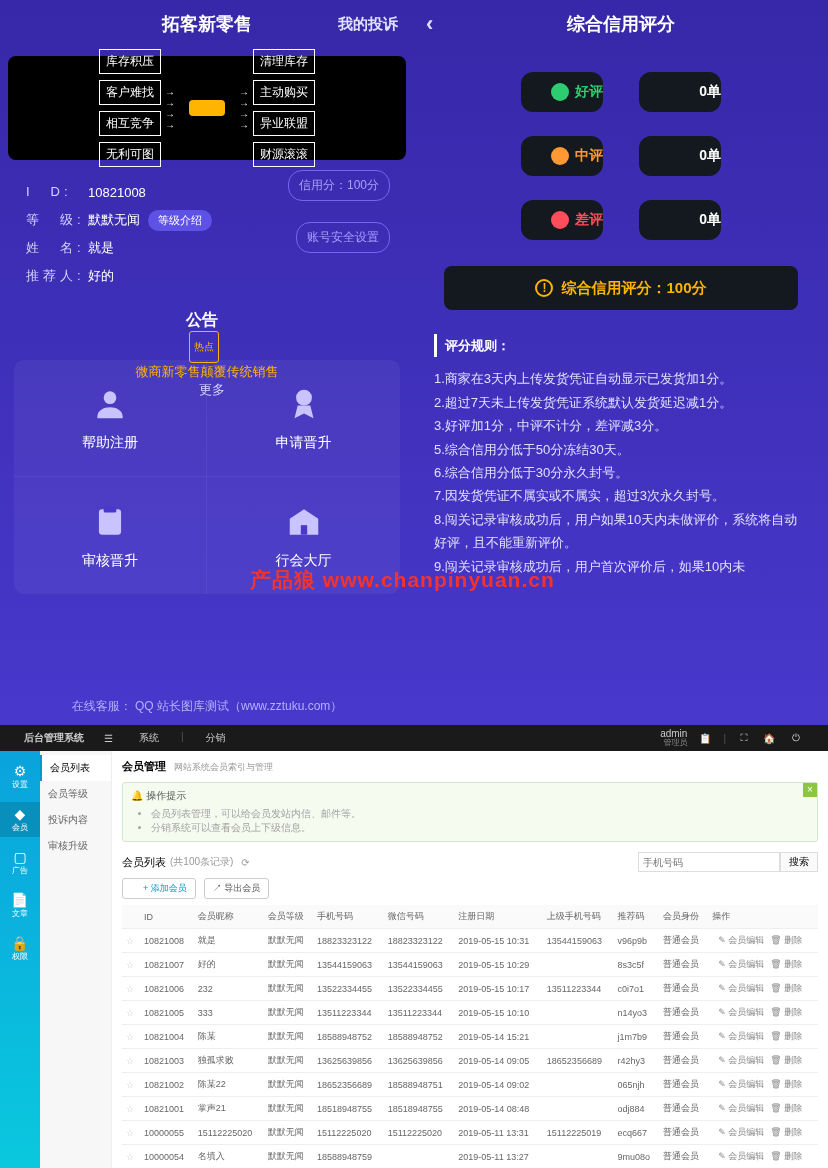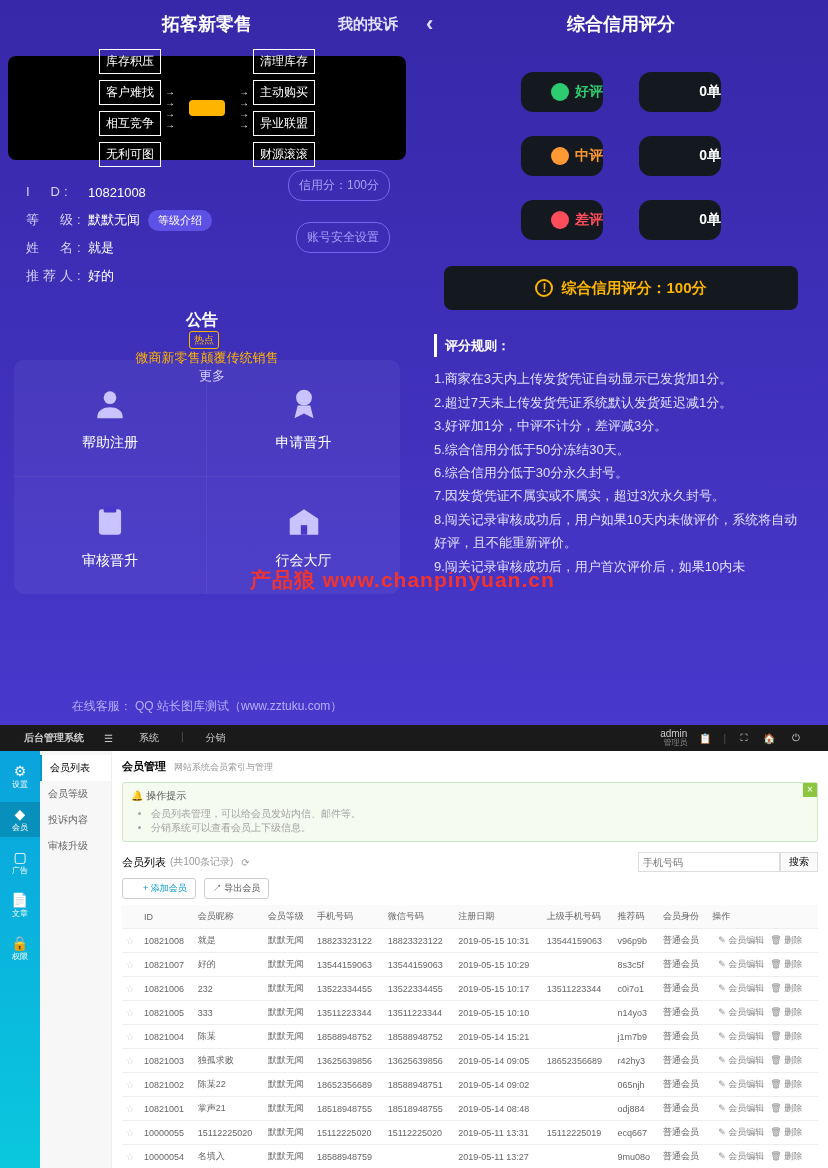--- a/index.html
+++ b/index.html
@@ -20,21 +20,21 @@
 .info-card { margin: 4px 14px 0; padding: 10px 12px; color: #d4d4ff; font-size: 13px; position: relative; }
 .info-row { display: flex; align-items: center; height: 28px; }
 .info-label { width: 62px; letter-spacing: 4px; }
 .info-val { color: #fff; }
 .pill { display: inline-block; padding: 3px 10px; border-radius: 12px; font-size: 11px; margin-left: 8px; }
 .pill-blue { background: #5e52e6; color: #fff; }
 .btn-outline { position: absolute; right: 10px; border: 1px solid #7366f0; color: #a99fff; padding: 6px 10px; border-radius: 14px; font-size: 12px; }
 
 .notice { margin: 10px 14px 0; display: flex; align-items: center; height: 38px; font-size: 13px; flex-direction: column; }
 .notice-title { font-weight: bold; font-size: 16px; margin-right: 10px; }
-.hot { border: 1px solid #ffb400; color: #ffb400; font-size: 10px; padding: 1px 4px; border-radius: 3px; margin-right: 6px; }
+.hot { border: 1px solid #ffb400; color: #ffb400; font-size: 10px; padding: 8px 4px; border-radius: 3px; margin-right: 6px; }
 .notice-text { color: #ffb400; flex: 1; }
 .notice-more { color: #d4d4ff; margin-left: 10px; }
 .divider-v { width: 1px; height: 18px; background: rgba(255,255,255,.3); margin: 0 10px; }
 
 .grid { margin: 12px 14px; background: rgba(255,255,255,.05); border-radius: 10px; height: 234px; display: grid; grid-template-columns: 1fr 1fr; grid-template-rows: 1fr 1fr; }
 .grid-item { display: flex; flex-direction: column; align-items: center; justify-content: center; color: #fff; font-size: 14px; gap: 10px; border: 0 solid rgba(255,255,255,.06); }
 .grid-item:nth-child(1),.grid-item:nth-child(2){border-bottom-width:1px;}
 .grid-item:nth-child(1),.grid-item:nth-child(3){border-right-width:1px;}
 .g-icon { width: 40px; height: 40px; display: flex; align-items: center; justify-content: center; }
 

